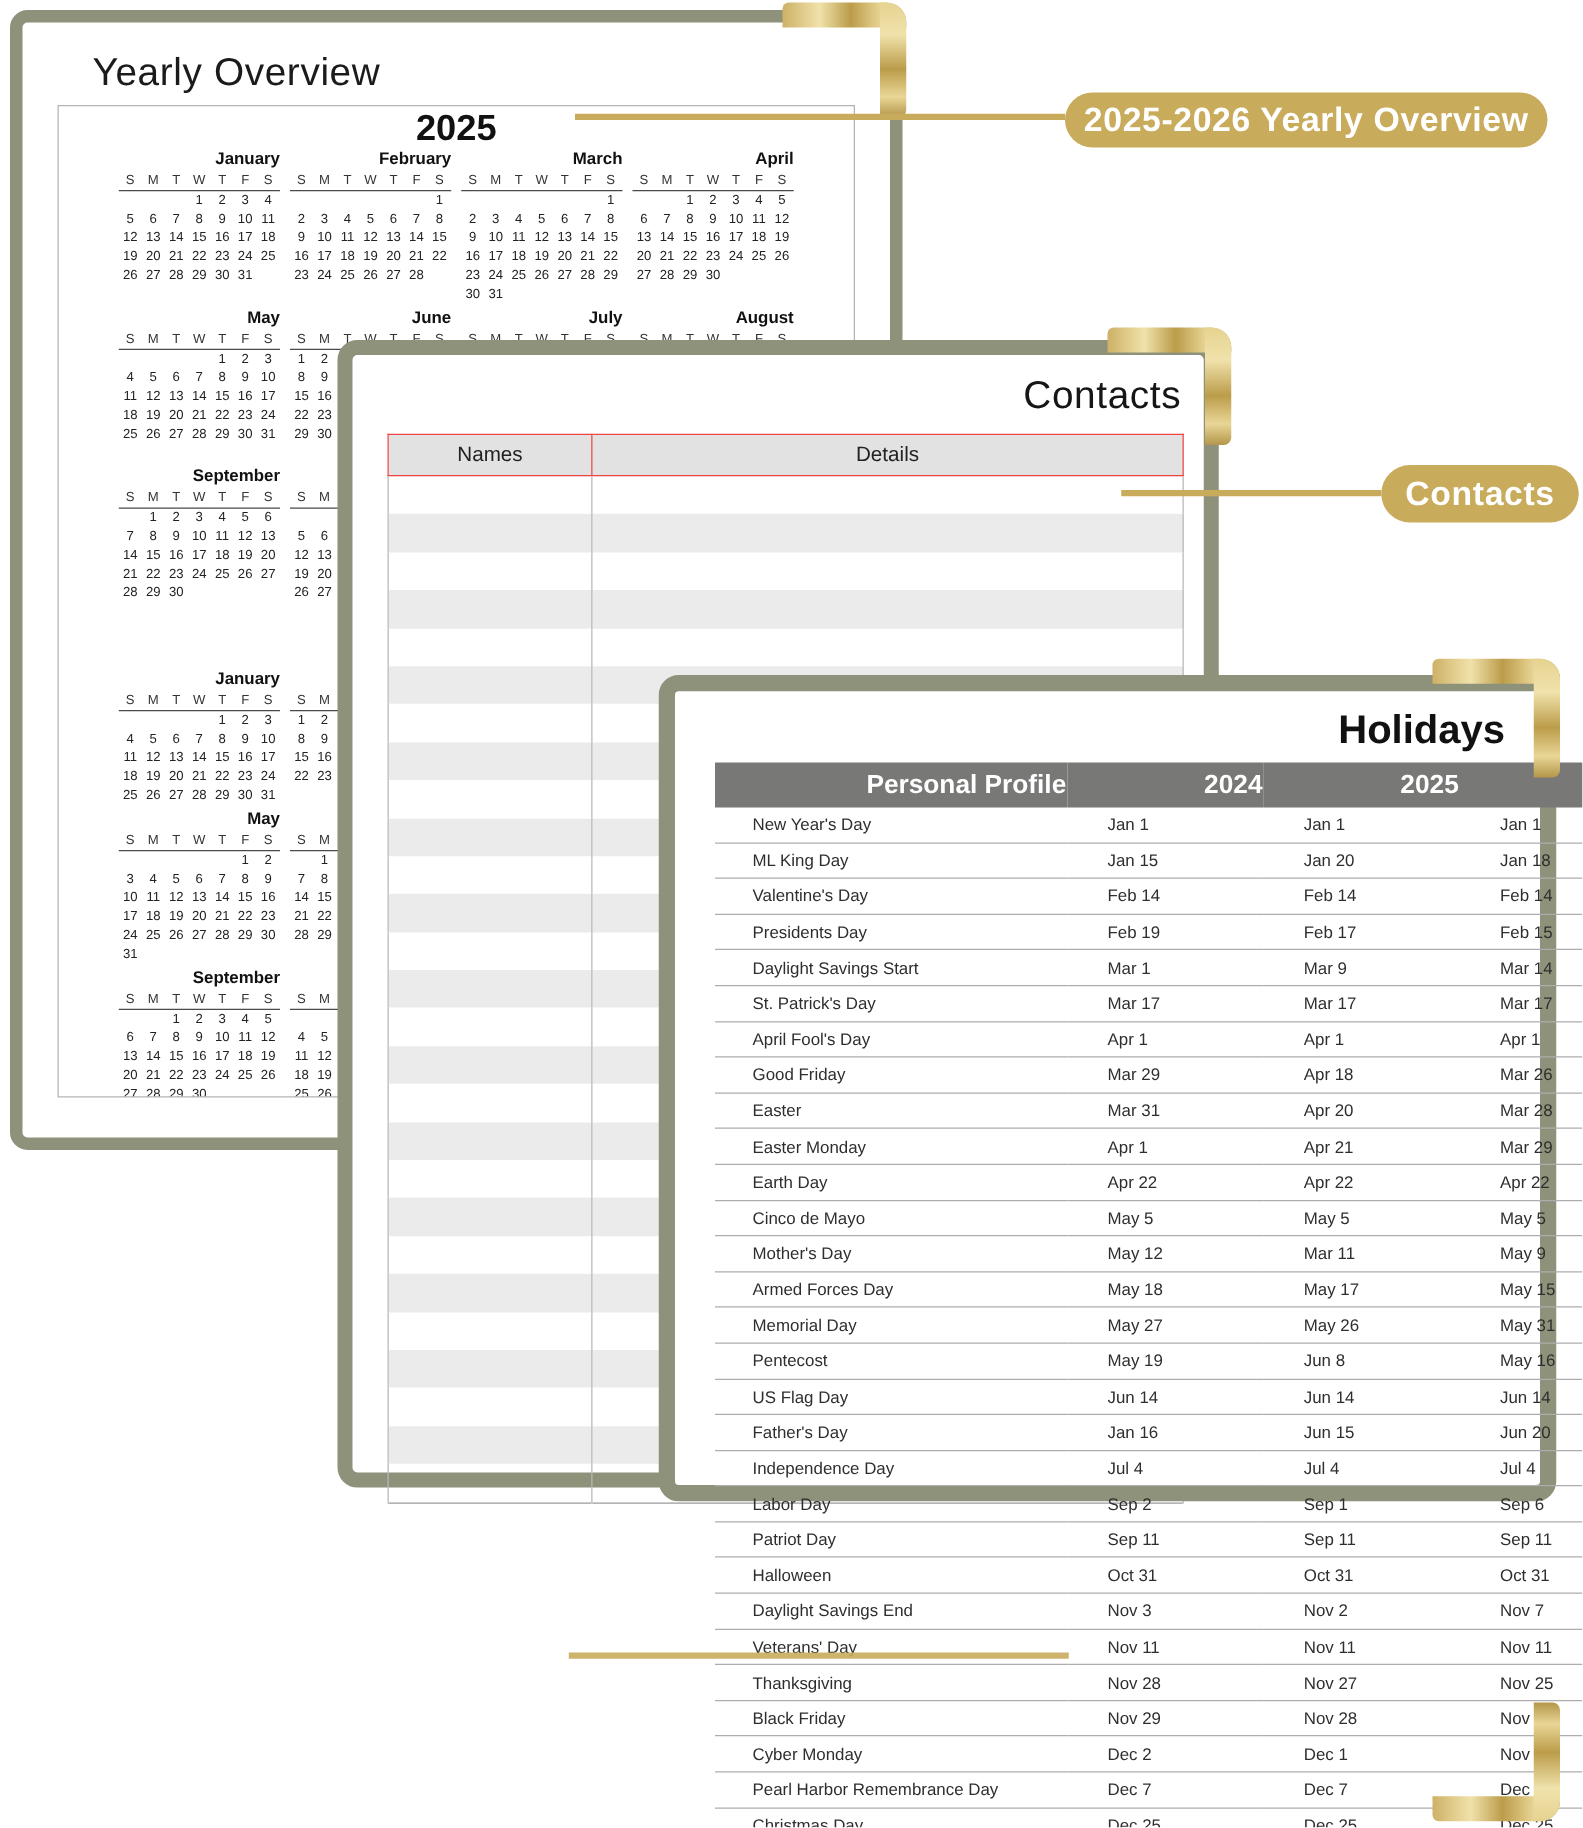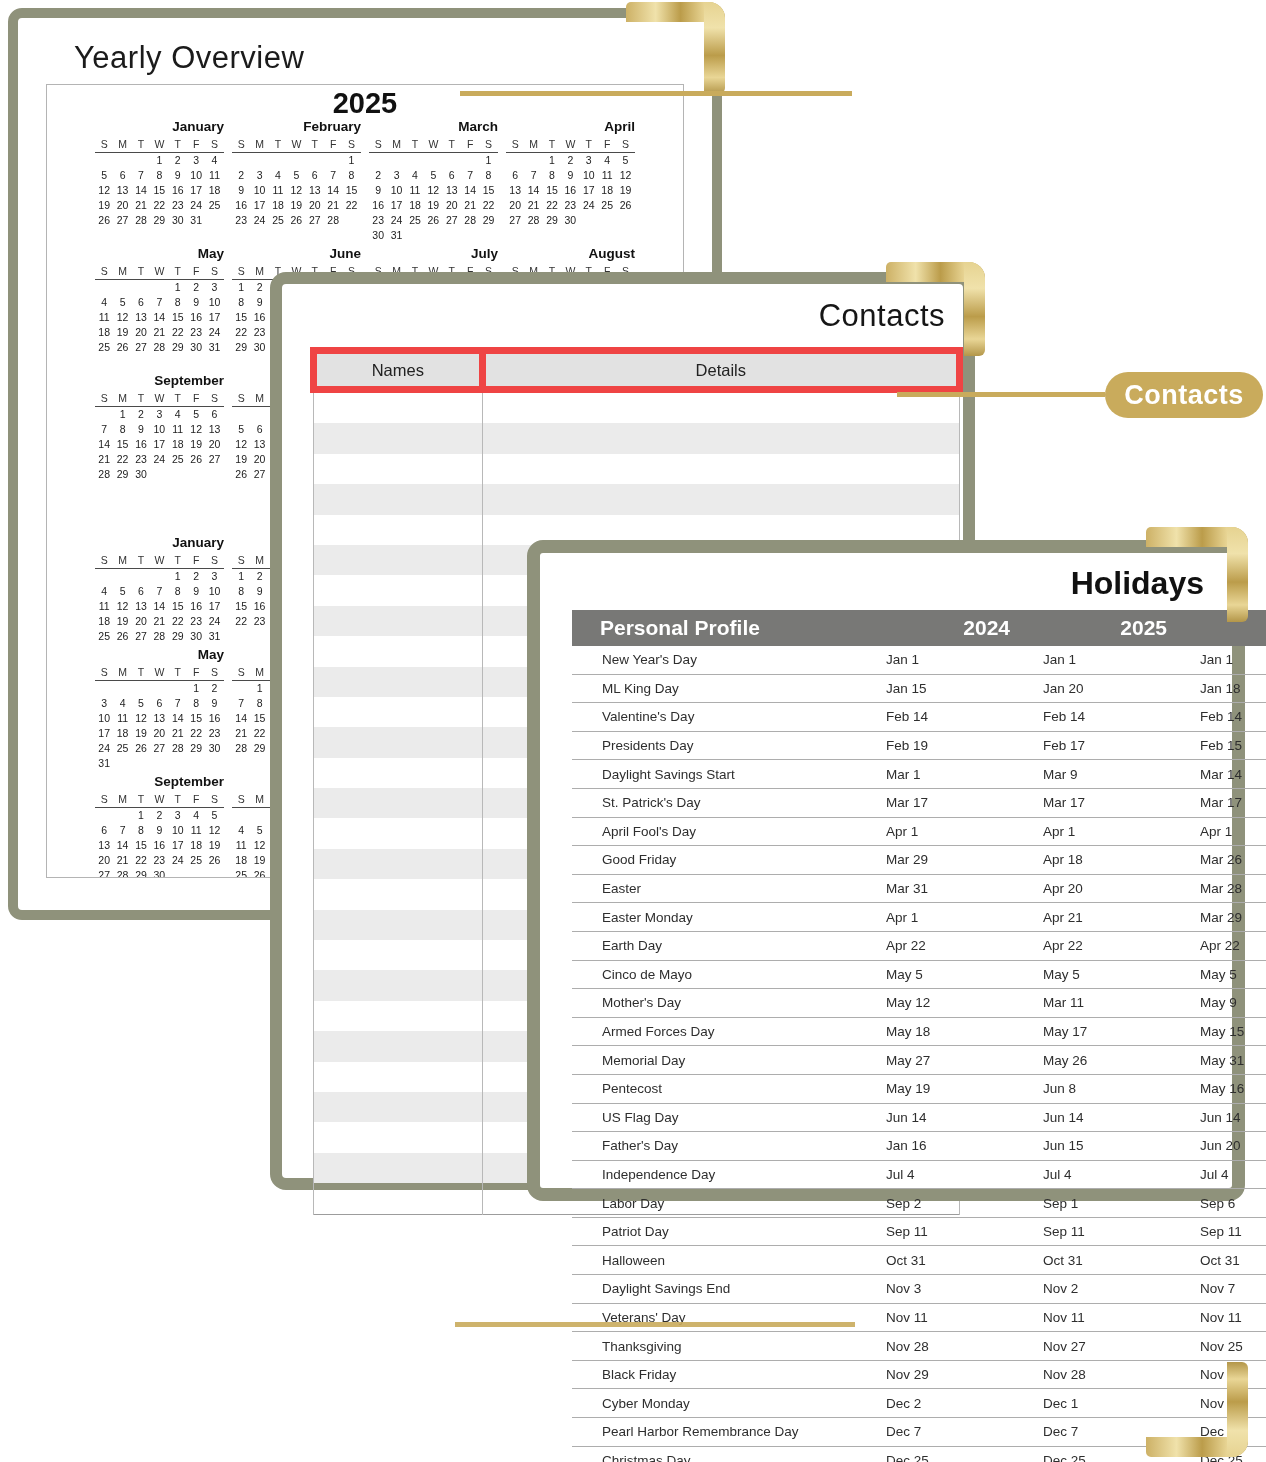--- a/index.html
+++ b/index.html
@@ -23,33 +23,33 @@
   .m-title{text-align:right;font-size:13.5px;font-weight:bold;color:#111;margin-bottom:4px;line-height:14px;}
   .wk{display:flex;border-bottom:1px solid #4a4a4a;height:14px;}
   .wk .dc{font-size:10.5px;line-height:13px;color:#333;}
   .days{display:flex;flex-wrap:wrap;width:129px;}
   .dc{width:18.4px;height:15px;line-height:15px;display:inline-block;text-align:center;
       font-size:10.5px;color:#222;box-sizing:border-box;}
 
   
   .page2-title{position:absolute;right:18px;top:14px;font-size:31px;color:#161616;letter-spacing:.5px;}
   .contacts-table{position:absolute;left:28px;top:63px;border-collapse:collapse;table-layout:fixed;}
-  .contacts-table th{background:#e2e2e2;border:7px solid #ef4444;height:30px;font-size:16.5px;
+  .contacts-table th{background:#e2e2e2;border:1px solid #ef4444;height:30px;font-size:16.5px;
                      font-weight:400;color:#222;text-align:center;}
   .contacts-table td{height:28.4px;border-left:1px solid #b8b8b8;border-right:1px solid #b8b8b8;}
   .contacts-table{border:1px solid #9c9c9c;}
   .contacts-table tbody tr:nth-child(even) td{background:#ebebeb;}
   .col-names{width:160px;}
   .col-details{width:470px;}
 
   
   .page3-title{position:absolute;right:28px;top:12px;font-size:32px;font-weight:bold;color:#111;}
   .holidays-table{position:absolute;left:32px;top:57px;width:633px;border-collapse:collapse;table-layout:fixed;}
   .holidays-table th{background:#787876;color:#fff;font-weight:bold;font-size:21px;height:34px;}
-  .holidays-table th.h-first{text-align:left;padding-left:28px;width:253px;}
+  .holidays-table th.h-first{text-align:right;padding-left:28px;width:253px;}
   .holidays-table th.h-year{text-align:right;padding-left:30px;width:126px;}
   .holidays-table td{height:25.6px;border-bottom:1px solid #adadad;font-size:13.5px;color:#2e2e2e;
                      white-space:nowrap;overflow:hidden;}
   .holidays-table td.h-name{padding-left:30px;}
   .holidays-table td.h-date{padding-left:32px;}
 
   
   .badge{position:absolute;background:#c9ab5c;color:#fff;font-weight:bold;z-index:7;
          display:flex;align-items:center;justify-content:center;letter-spacing:.5px;}
   .badge1{left:852px;top:74px;width:386px;height:44px;border-radius:22px;font-size:27px;}
@@ -1535,20 +1535,21 @@
             <td class="h-name">Christmas Day</td>
             <td class="h-date">Dec 25</td>
             <td class="h-date">Dec 25</td>
             <td class="h-date">Dec 25</td>
           </tr>
         </tbody>
     </table>
   </section>
 
   <div class="connector line1"></div>
+  <div class="badge badge1">2025-2026 Yearly Overview</div>
 
   <div class="connector line2"></div>
   <div class="badge badge2">Contacts</div>
 
   <div class="connector line3"></div>
 
   <div class="gold-corner gc-tr corner1">
     <div class="bar-h"></div>
     <div class="bar-v"></div>
   </div>

